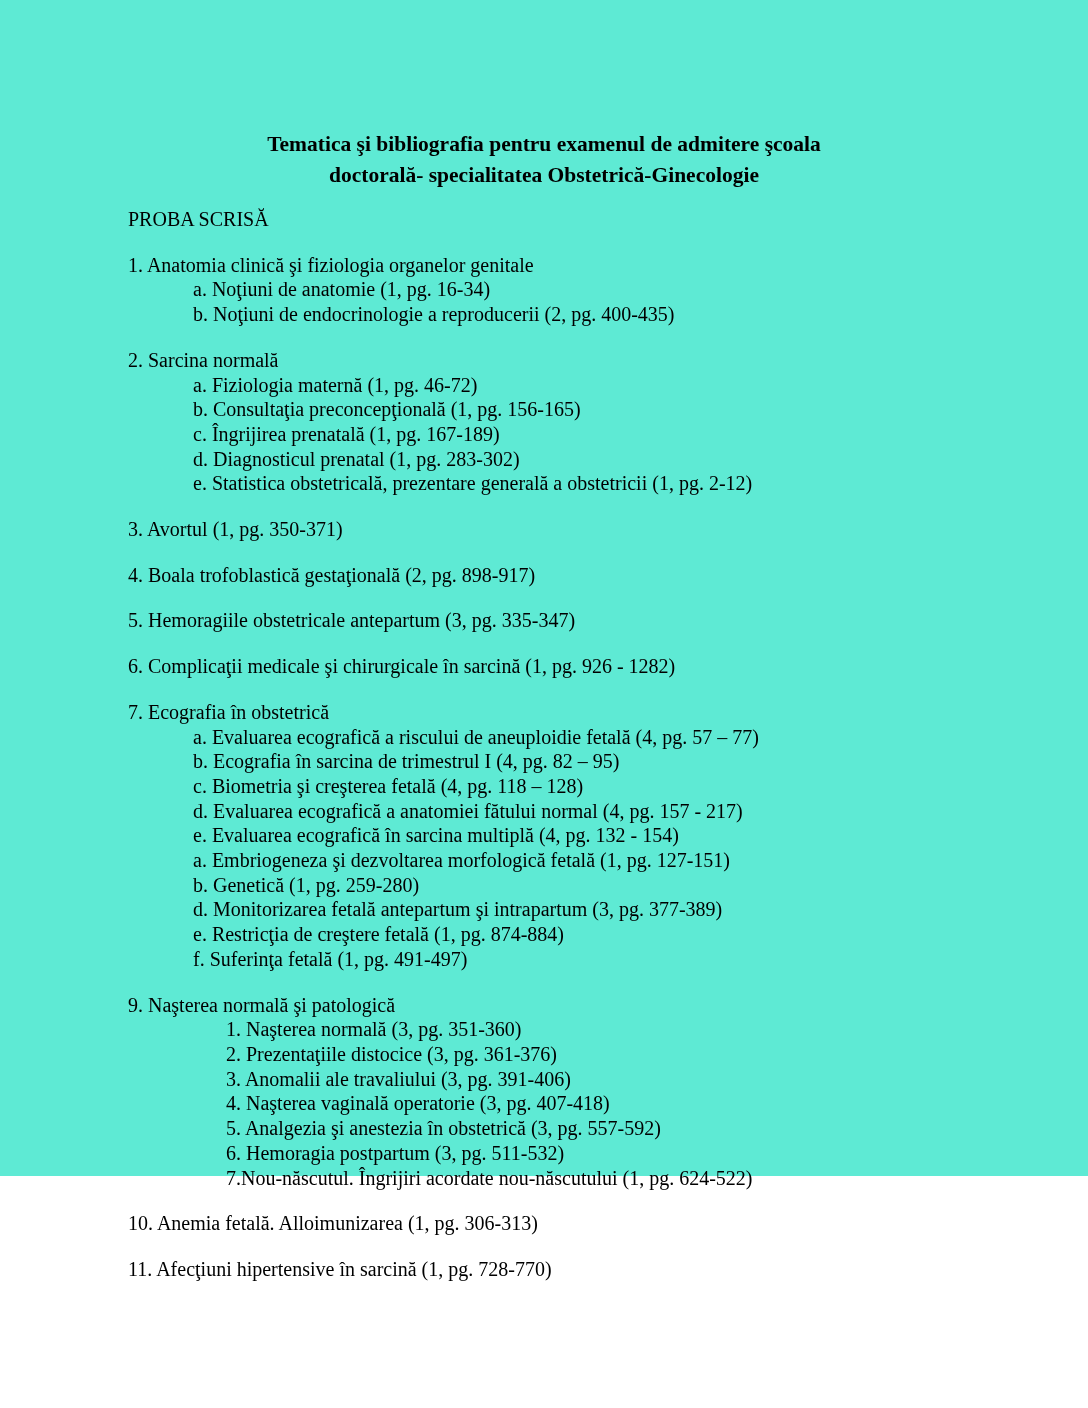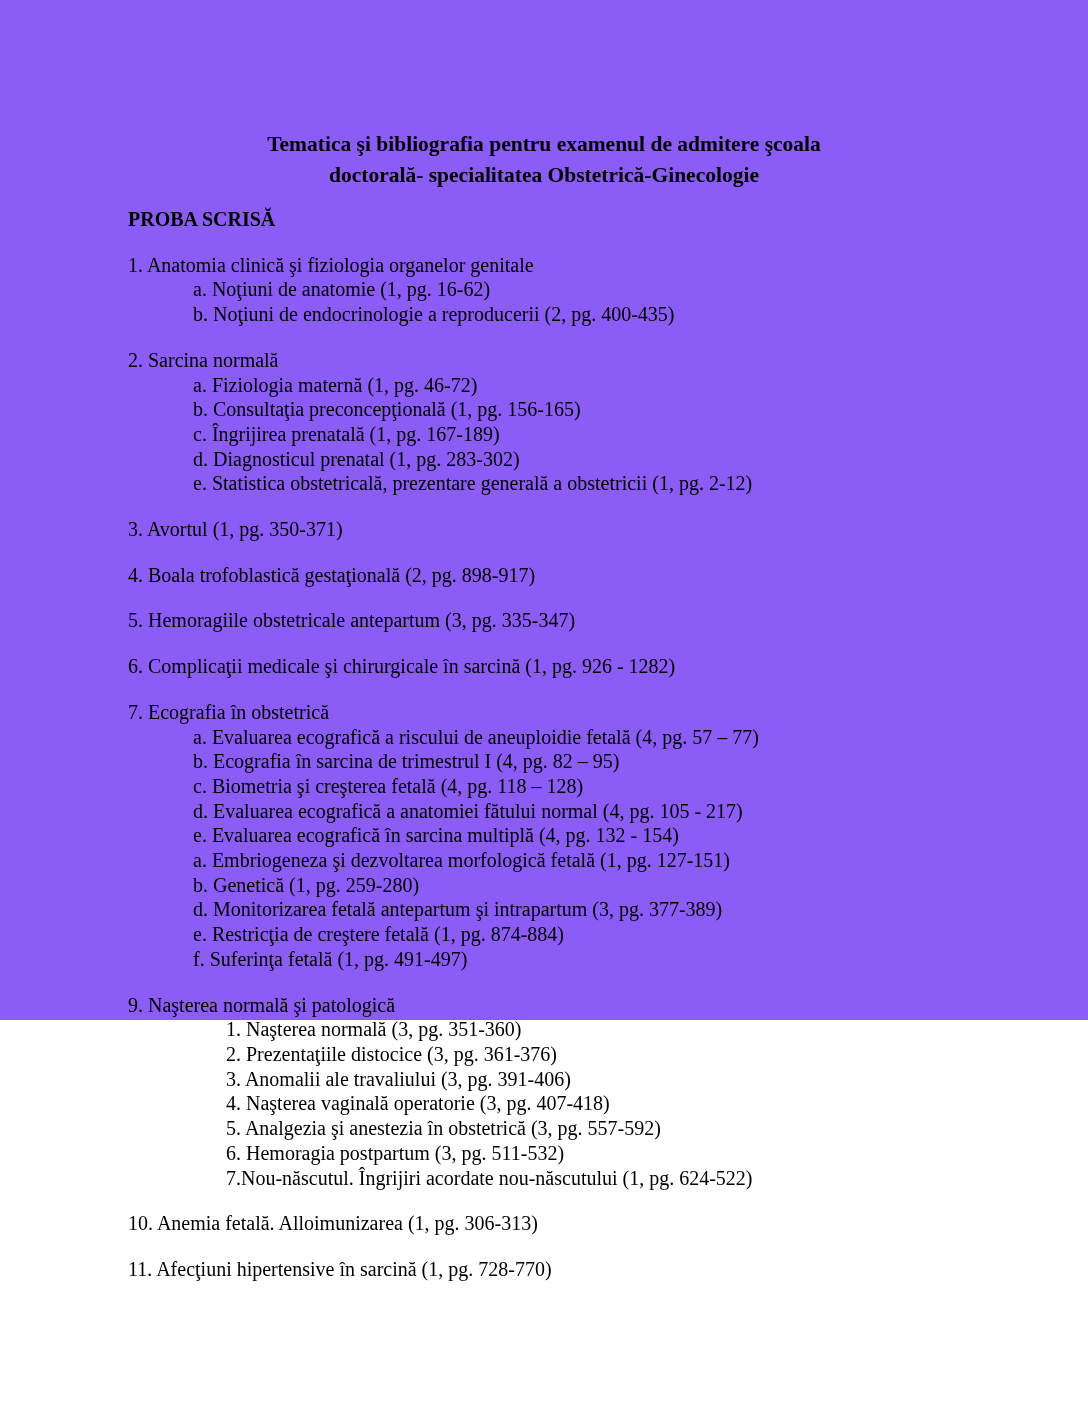--- a/index.html
+++ b/index.html
@@ -9,35 +9,35 @@
   }
   body {
     width: 1088px;
     height: 1408px;
     font-family: "Liberation Serif", serif;
     color: #000000;
     overflow: hidden;
   }
   .page {
     width: 1088px;
-    height: 1020px;
+    height: 1176px;
     box-sizing: border-box;
     padding-top: 129px;
-    background: #8b5cf6;
+    background: #5eead4;
   }
   .doc-title {
     text-align: center;
     font-weight: bold;
     font-size: 21.5px;
     line-height: 31px;
   }
   .heading {
     margin-left: 128px;
     margin-top: 16px;
-    font-weight: bold;
+    font-weight: normal;
     font-size: 20px;
     line-height: 24.7px;
   }
   .topic-list {
     margin-left: 128px;
     margin-right: 60px;
   }
   .item {
     font-size: 20px;
     line-height: 24.7px;
@@ -51,37 +51,37 @@
 <body>
 
 <div class="page">
   <div class="doc-title">
     <div>Tematica şi bibliografia pentru examenul de admitere şcoala</div>
     <div>doctorală- specialitatea Obstetrică-Ginecologie</div>
   </div>
   <div class="heading">PROBA SCRISĂ</div>
   <div class="topic-list">
       <div class="item l0">1. Anatomia clinică şi fiziologia organelor genitale</div>
-      <div class="item l1">a. Noţiuni de anatomie (1, pg. 16-62)</div>
+      <div class="item l1">a. Noţiuni de anatomie (1, pg. 16-34)</div>
       <div class="item l1">b. Noţiuni de endocrinologie a reproducerii (2, pg. 400-435)</div>
       <div class="item l0">2. Sarcina normală</div>
       <div class="item l1">a. Fiziologia maternă (1, pg. 46-72)</div>
       <div class="item l1">b. Consultaţia preconcepţională (1, pg. 156-165)</div>
       <div class="item l1">c. Îngrijirea prenatală (1, pg. 167-189)</div>
       <div class="item l1">d. Diagnosticul prenatal (1, pg. 283-302)</div>
       <div class="item l1">e. Statistica obstetricală, prezentare generală a obstetricii (1, pg. 2-12)</div>
       <div class="item l0">3. Avortul (1, pg. 350-371)</div>
       <div class="item l0">4. Boala trofoblastică gestaţională (2, pg. 898-917)</div>
       <div class="item l0">5. Hemoragiile obstetricale antepartum (3, pg. 335-347)</div>
       <div class="item l0">6. Complicaţii medicale şi chirurgicale în sarcină (1, pg. 926 - 1282)</div>
       <div class="item l0">7. Ecografia în obstetrică</div>
       <div class="item l1">a. Evaluarea ecografică a riscului de aneuploidie fetală (4, pg. 57 – 77)</div>
       <div class="item l1">b. Ecografia în sarcina de trimestrul I (4, pg. 82 – 95)</div>
       <div class="item l1">c. Biometria şi creşterea fetală (4, pg. 118 – 128)</div>
-      <div class="item l1">d. Evaluarea ecografică a anatomiei fătului normal (4, pg. 105 - 217)</div>
+      <div class="item l1">d. Evaluarea ecografică a anatomiei fătului normal (4, pg. 157 - 217)</div>
       <div class="item l1">e. Evaluarea ecografică în sarcina multiplă (4, pg. 132 - 154)</div>
       <div class="item l1">a. Embriogeneza şi dezvoltarea morfologică fetală (1, pg. 127-151)</div>
       <div class="item l1">b. Genetică (1, pg. 259-280)</div>
       <div class="item l1">d. Monitorizarea fetală antepartum şi intrapartum (3, pg. 377-389)</div>
       <div class="item l1">e. Restricţia de creştere fetală (1, pg. 874-884)</div>
       <div class="item l1">f. Suferinţa fetală (1, pg. 491-497)</div>
       <div class="item l0">9. Naşterea normală şi patologică</div>
       <div class="item l2">1. Naşterea normală (3, pg. 351-360)</div>
       <div class="item l2">2. Prezentaţiile distocice (3, pg. 361-376)</div>
       <div class="item l2">3. Anomalii ale travaliului (3, pg. 391-406)</div>

